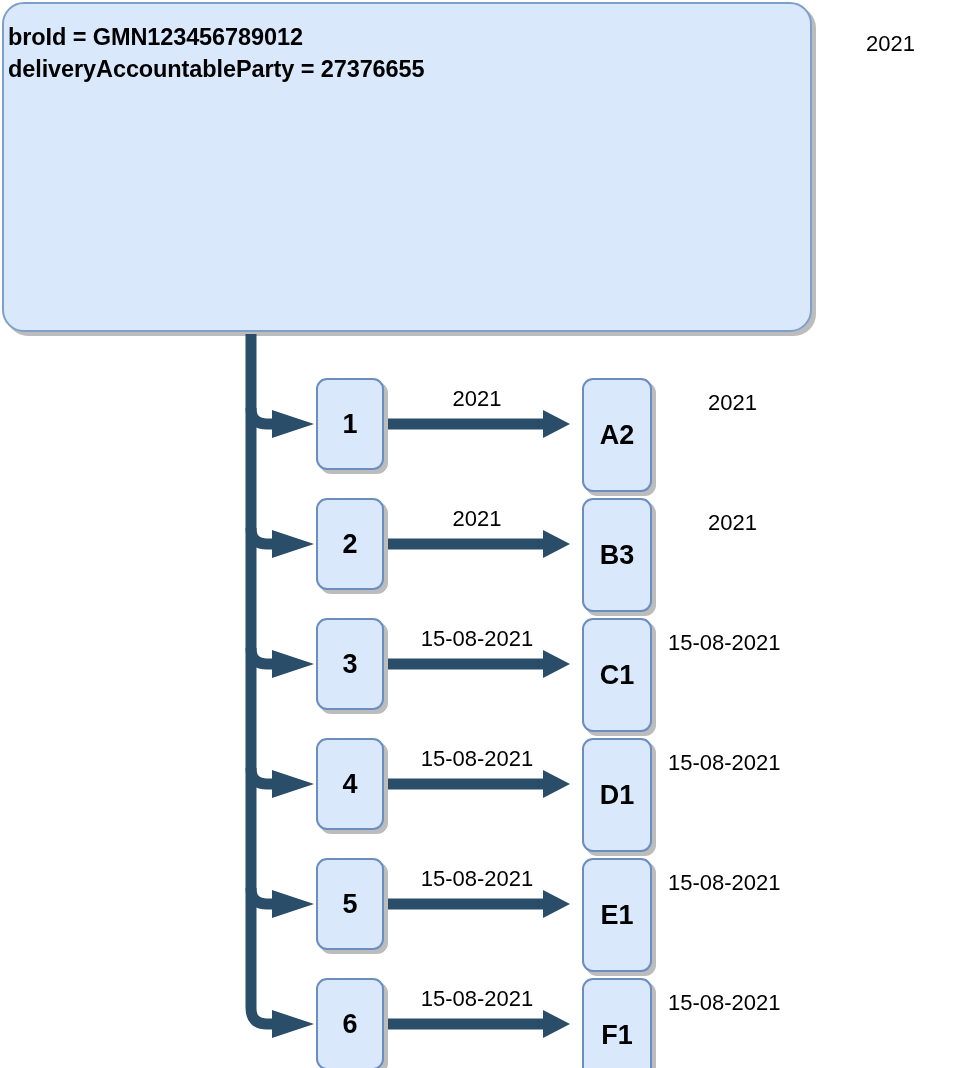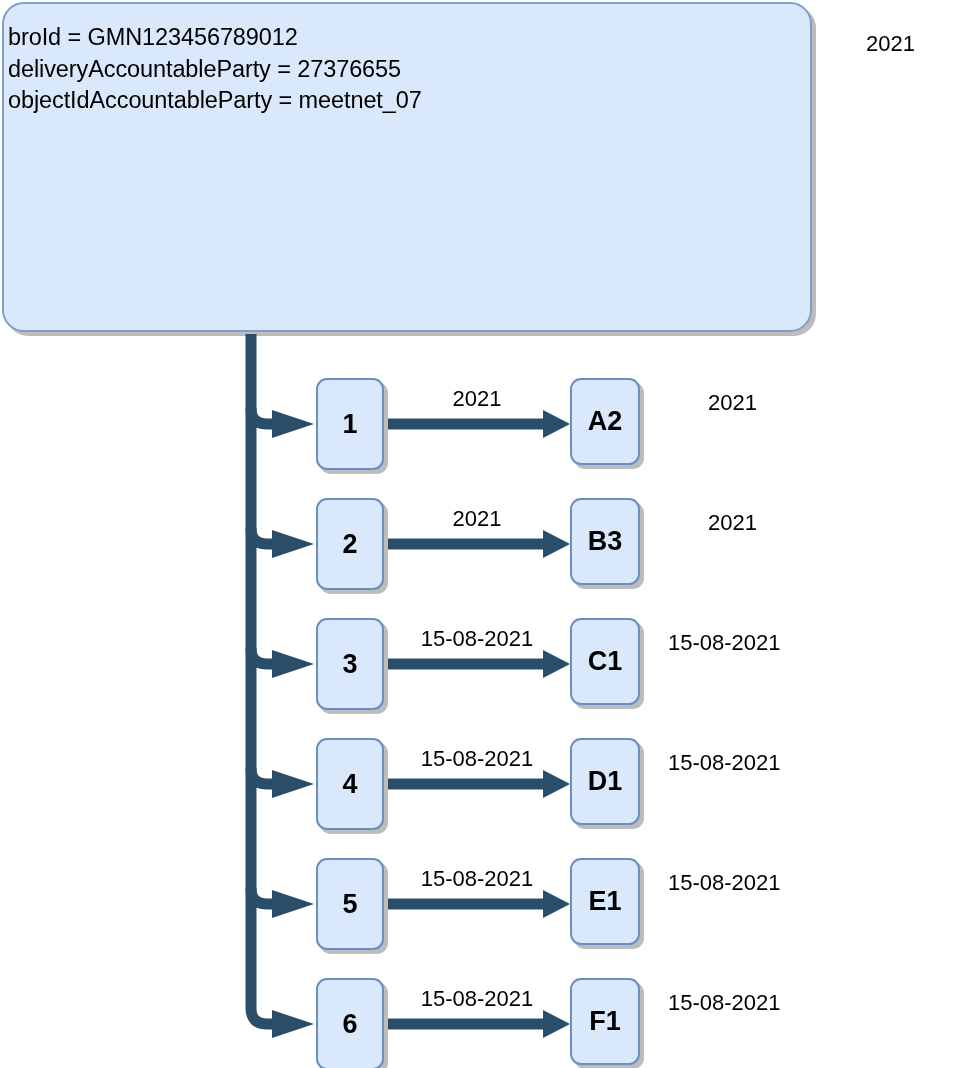--- a/index.html
+++ b/index.html
@@ -31,21 +31,21 @@
     box-shadow: 4px 4px 0 0 #bcbcbc;
     padding: 18px 10px 10px 4px;
   }
   #info-lines {
     margin: 0;
     padding: 0;
     list-style: none;
   }
   #info-lines li {
     font-size: 23.5px;
-    font-weight: normal;
+    font-weight: bold;
     line-height: 31.5px;
     white-space: nowrap;
     letter-spacing: -0.1px;
     color: #000000;
   }
 
   
   #connectors {
     position: absolute;
     left: 0;
@@ -64,21 +64,21 @@
     box-shadow: 4px 4px 0 0 #bcbcbc;
     display: flex;
     align-items: center;
     justify-content: center;
     font-size: 27px;
     font-weight: bold;
     color: #000000;
     line-height: 1;
   }
   .node.left  { left: 316px; width: 68px;  height: 92px; }
-  .node.right { left: 570px; width: 70px;  height: 87px; }
+  .node.right { left: 582px; width: 70px;  height: 114px; }
 
   
   .edge-label {
     position: absolute;
     font-size: 22px;
     color: #000000;
     white-space: nowrap;
     text-align: center;
   }
   .edge-label.mid   { left: 384px; width: 186px; }
@@ -97,21 +97,20 @@
     white-space: nowrap;
   }
 </style>
 </head>
 <body>
 
 <div id="info-box">
   <ul id="info-lines">
     <li>broId = GMN123456789012</li>
     <li>deliveryAccountableParty = 27376655</li>
-    <li>objectIdAccountableParty = meetnet_07</li>
   </ul>
 </div>
 
 <div id="root-side-label">2021</div>
 
 <svg id="connectors" viewBox="0 0 960 1068" width="960" height="1068" xmlns="http://www.w3.org/2000/svg">
 
   <path d="M 251,334 L 251,1008 Q 251,1024 267,1024 L 272,1024" fill="none" stroke="#2a4d69" stroke-width="11" stroke-linecap="butt"></path>
 
   <g fill="none" stroke="#2a4d69" stroke-width="11">

